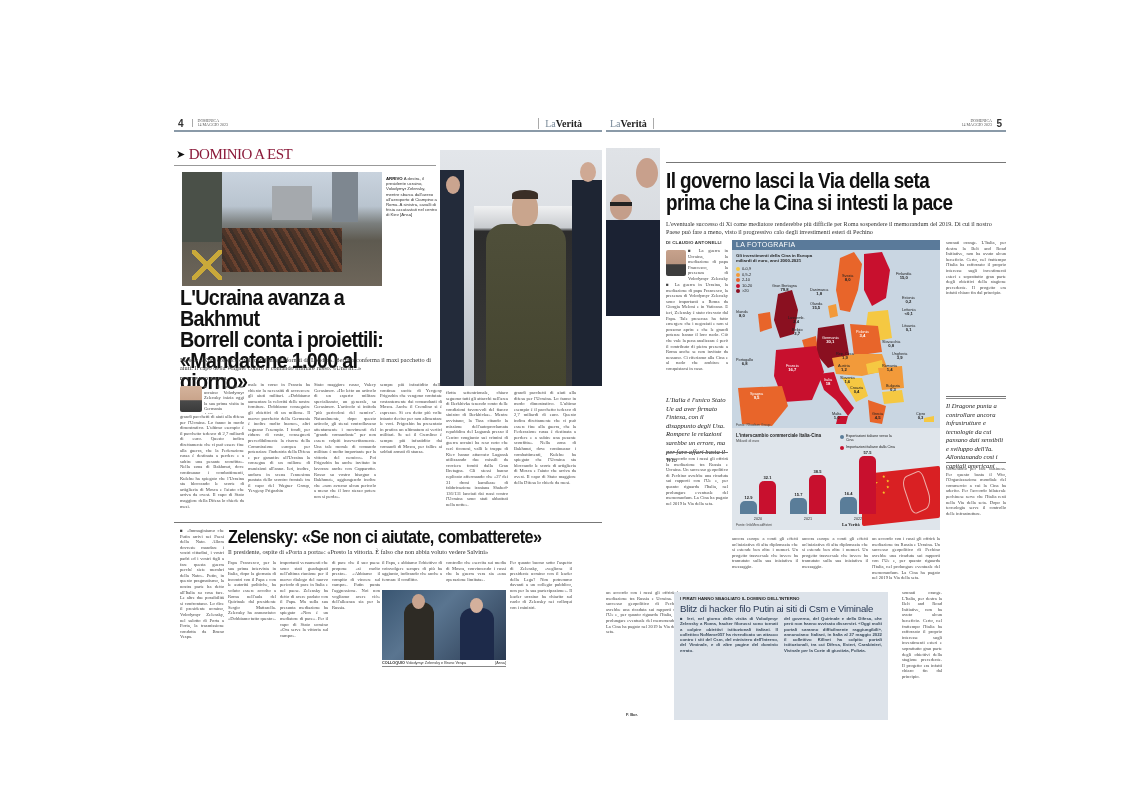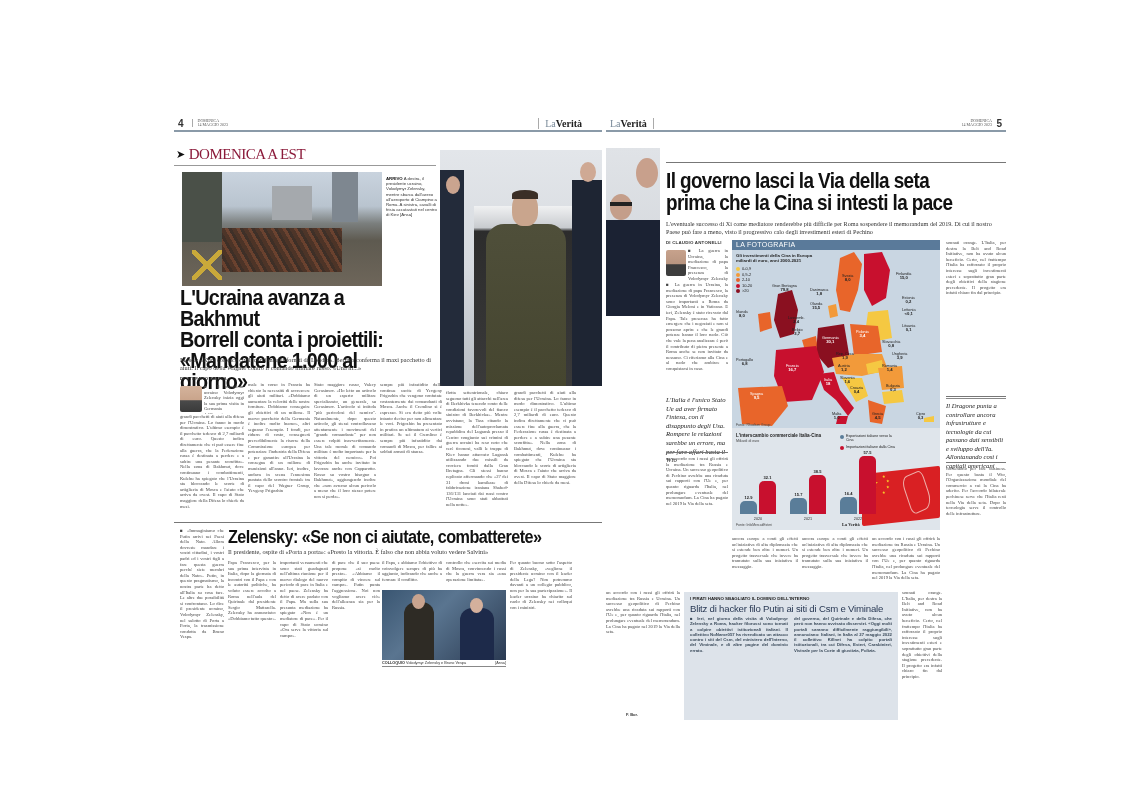--- a/index.html
+++ b/index.html
@@ -108,21 +108,21 @@
   .bar-val { position: absolute; font-family: "Liberation Sans", sans-serif; font-size: 4px; font-weight: bold; color: #222; width: 17px; text-align: center; }
   .bar-year { position: absolute; bottom: -7px; left: 0; width: 40px; text-align: center; font-family: "Liberation Sans", sans-serif; font-size: 3.8px; color: #333; }
   .igc-source { position: absolute; left: 4px; top: 93px; font-family: "Liberation Sans", sans-serif; font-size: 3.4px; color: #444; }
   .igc-logo { position: absolute; left: 110px; top: 92px; font-family: "Liberation Serif", serif; font-size: 4.4px; font-weight: bold; color: #222; }
   .flag { position: absolute; left: 130px; top: 40px; width: 78px; height: 52px; background: #d92023; transform: skewY(-6deg); border-radius: 2px; }
   .flag .star-big { position: absolute; left: 6px; top: 5px; color: #f7d42a; font-size: 12px; line-height: 12px; }
   .flag .star-sm { position: absolute; color: #f7d42a; font-size: 4px; line-height: 4px; }
   .flag .italy { position: absolute; left: 44px; top: 4px; width: 22px; height: 40px; border: 1px solid #f2d0c8; border-radius: 30% 20% 40% 20%; transform: rotate(-18deg); opacity: .8; }
 
   
-  .pirati-box { position: absolute; left: 78px; top: 476px; width: 214px; height: 128px; background: #dde3ea; padding: 4px 6px; }
+  .pirati-box { position: absolute; left: 68px; top: 476px; width: 214px; height: 128px; background: #dde3ea; padding: 4px 6px; }
   .pirati-kicker { font-family: "Liberation Sans", sans-serif; font-size: 4.4px; font-weight: bold; color: #222; text-transform: uppercase; }
   .pirati-title { font-family: "Liberation Sans", sans-serif; font-size: 9.6px; color: #2a3a55; margin-top: 2px; white-space: nowrap; letter-spacing: -0.2px; }
   .pirati-cols { position: absolute; left: 6px; top: 24px; width: 202px; height: 100px; display: flex; gap: 6px; }
   .pirati-cols .col { position: relative; flex: 1; height: 100px; font-family: "Liberation Sans", sans-serif; font-weight: bold; font-size: 4.3px; line-height: 5.3px; color: #3a4a5a; }
 
   .signoff { position: absolute; font-family: "Liberation Sans", sans-serif; font-size: 4px; font-weight: bold; color: #333; }
 </style>
 </head>
 <body>
 
@@ -133,21 +133,21 @@
       <span class="pg-num">4</span>
       <span class="pg-date">
         <span>DOMENICA</span><br>
         <span>14 MAGGIO 2023</span>
       </span>
       <span class="pg-logo"><span class="la">La</span><span>Verità</span></span>
     </div>
 
     <div class="section-label">
       <span class="arrow">➤</span>
-      <span>DOMENICA A EST</span>
+      <span>DOMINIO A EST</span>
     </div>
     <div class="section-rule"></div>
 
     <div class="photo photo-kyiv">
       <div class="bldg" style="left:150px;top:0;width:26px;height:50px;background:#7e8790;"></div>
       <div class="bldg" style="left:90px;top:14px;width:40px;height:34px;background:#a5a9ad;"></div>
       <div class="bldg" style="left:0;top:0;width:40px;height:70px;background:#4a5048;"></div>
       <div class="hedge"></div>
       <div class="hedge-yellow"></div>
     </div>

